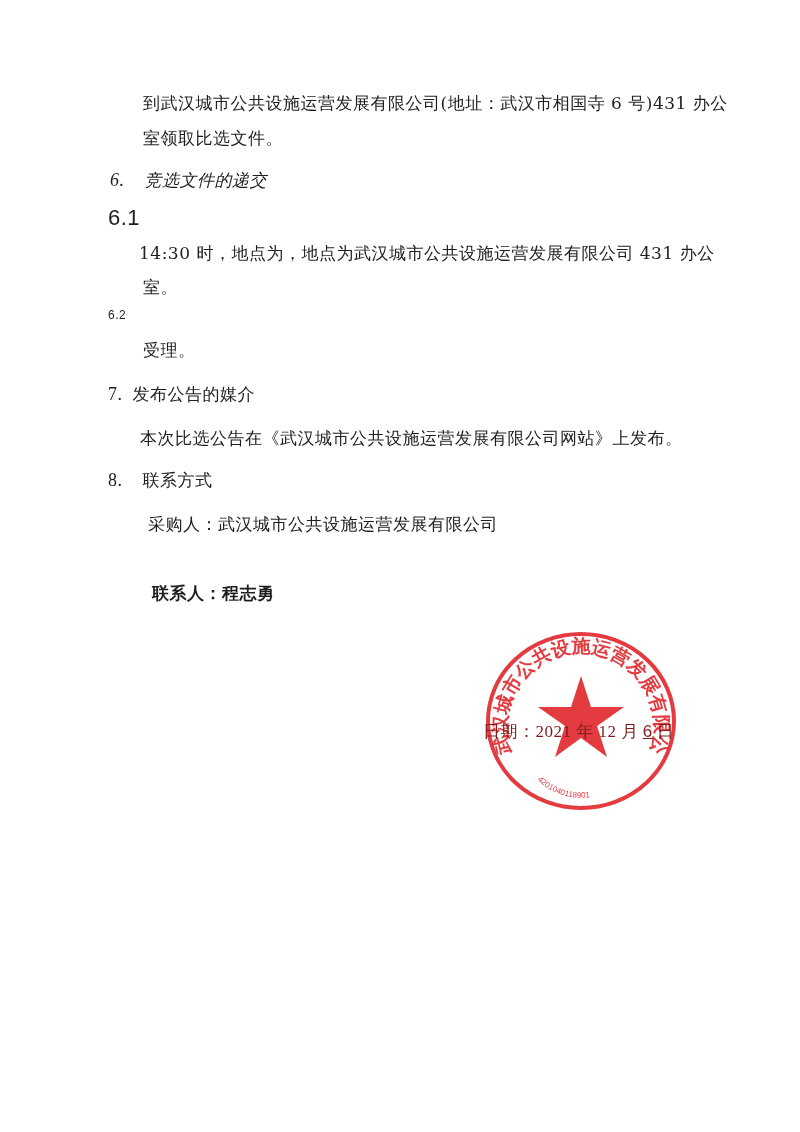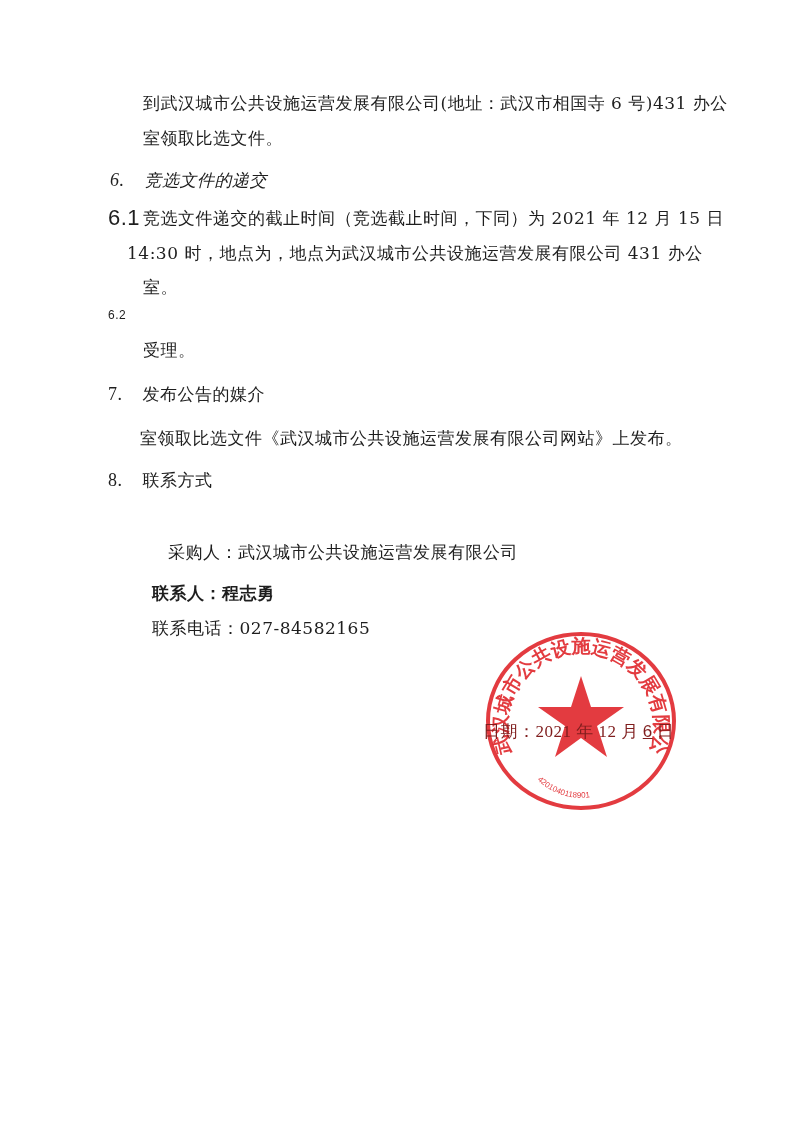--- a/index.html
+++ b/index.html
@@ -33,41 +33,39 @@
 
   <div class="line" style="left:143px; top:93px;">到武汉城市公共设施运营发展有限公司(地址：武汉市相国寺 6 号)431 办公</div>
   <div class="line" style="left:143px; top:128px;">室领取比选文件。</div>
 
   <div class="line" style="left:110px; top:170px;font-style:italic;">
     <span class="numserif">6.</span>
     <span style="margin-left:14px;">竞选文件的递交</span>
   </div>
 
   <div class="line num" style="left:108px; top:208px; font-size:22px;">6.1</div>
-  <div class="line" style="left:143px; top:208px;">竞选文件递交的截止时间（竞选截止时间，下同）为 2021 年 12 月 15 日</div>
-  <div class="line" style="left:127px; top:243px;">14:30 时，地点为，地点为武汉城市公共设施运营发展有限公司 431 办公</div>
+  <div class="line" style="left:139px; top:243px;">14:30 时，地点为，地点为武汉城市公共设施运营发展有限公司 431 办公</div>
   <div class="line" style="left:143px; top:277px;">室。</div>
 
   <div class="line num" style="left:108px; top:305px; font-size:12px;">6.2</div>
   <div class="line" style="left:143px; top:340px;">受理。</div>
 
   <div class="line" style="left:108px; top:384px;">
     <span class="numserif">7.</span>
-    <span style="margin-left:14px;">发布公告的媒介</span>
+    <span style="margin-left:4px;">发布公告的媒介</span>
   </div>
-  <div class="line" style="left:140px; top:428px;">室领取比选文件《武汉城市公共设施运营发展有限公司网站》上发布。</div>
+  <div class="line" style="left:140px; top:428px;">本次比选公告在《武汉城市公共设施运营发展有限公司网站》上发布。</div>
 
   <div class="line" style="left:108px; top:470px;">
     <span class="numserif">8.</span>
     <span style="margin-left:14px;">联系方式</span>
   </div>
 
-  <div class="line" style="left:168px; top:514px;margin-top:28px;">采购人：武汉城市公共设施运营发展有限公司</div>
+  <div class="line" style="left:148px; top:514px;">采购人：武汉城市公共设施运营发展有限公司</div>
   <div class="line" style="left:152px; top:583px;font-weight:bold;">联系人：程志勇</div>
-  <div class="line" style="left:152px; top:618px;">联系电话：027-84582165</div>
 
   <svg class="stamp" viewBox="0 0 194 182">
     <defs>
       <path id="sealArc" d="M 30 128 A 74 74 0 1 1 164 128" fill="none"></path>
       <path id="codeArc" d="M 44 138 A 62 62 0 0 0 150 138" fill="none"></path>
     </defs>
     <ellipse cx="97" cy="91" rx="93" ry="87" fill="none" stroke="#e0262b" stroke-width="4" opacity="0.9"></ellipse>
     <polygon points="97,46 107,77 140,77 113,96 123,127 97,108 71,127 81,96 54,77 87,77" fill="#e0262b" opacity="0.9"></polygon>
     <text font-size="19" fill="#e0262b" font-family="DejaVu Sans, sans-serif" font-weight="bold" opacity="0.9">
       <textPath href="#sealArc" startOffset="2%">武汉城市公共设施运营发展有限公司</textPath>

